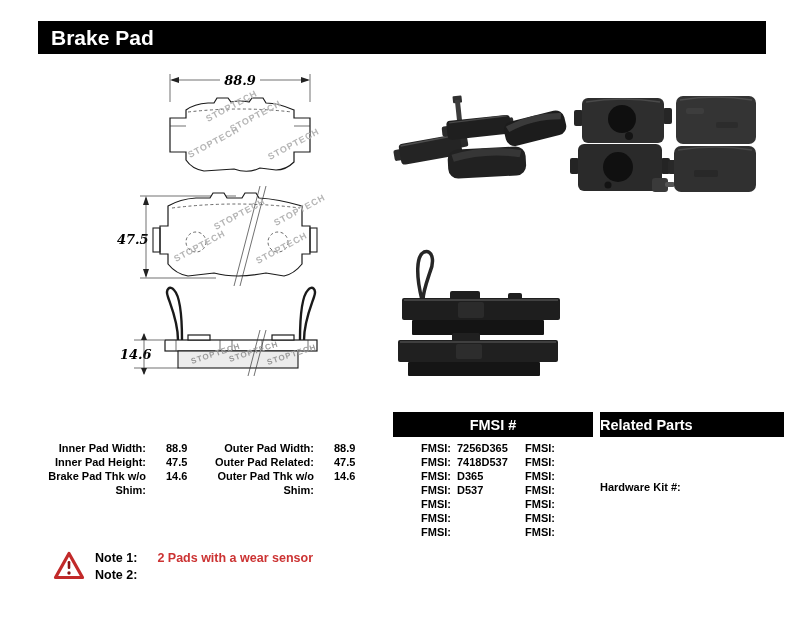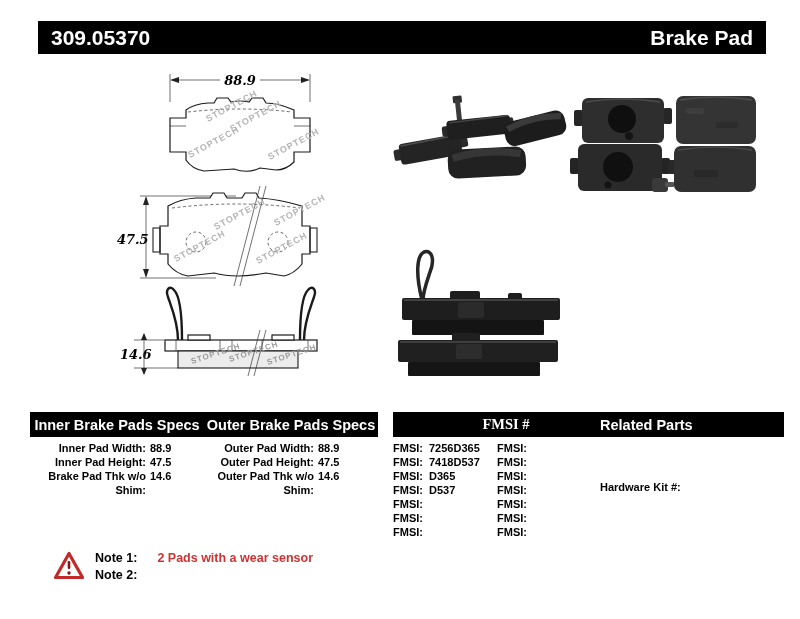--- a/index.html
+++ b/index.html
@@ -7,30 +7,30 @@
         font-family:"Liberation Sans",sans-serif;}
   
   .titlebar{position:absolute;left:38px;top:21px;width:728px;height:33px;background:#000;
             color:#fff;display:flex;align-items:center;justify-content:space-between;
             padding:0 13px;box-sizing:border-box;font-weight:bold;font-size:21px;}
   
   .bar{position:absolute;top:412px;height:25px;background:#000;color:#fff;font-weight:bold;
        font-size:14.5px;display:flex;align-items:center;}
   .bar-split{left:30px;width:348px;}
   .bar-split span{flex:1;text-align:center;}
-  .bar-fmsi{left:393px;width:226px;justify-content:center;font-family:Liberation Serif, serif;}
+  .bar-fmsi{left:393px;width:200px;justify-content:center;}
   .bar-related{left:600px;width:184px;}
   
   .speccol{position:absolute;top:441px;font-size:11px;font-weight:bold;color:#000;}
-  .specrow{display:flex;height:14px;line-height:14px;}
+  .specrow{display:flex;height:14px;line-height:14px;gap:16px;}
   .specrow .lbl{width:126px;text-align:right;}
   .specrow .val{margin-left:4px;white-space:nowrap;}
   .inner-col{left:20px;}
   .outer-col{left:188px;}
-  .fmsirow{display:flex;height:14px;line-height:14px;}
+  .fmsirow{display:flex;height:14px;line-height:14px;margin-left:28px;}
   .fmsirow .lbl{width:30px;text-align:left;}
   .fmsirow .val{margin-left:6px;white-space:nowrap;}
   .fmsi-col1{left:393px;}
   .fmsi-col2{left:497px;}
   .related-col{left:600px;}
   .relrow{display:flex;height:14px;line-height:14px;margin-top:39px;}
   
   .noteline{position:absolute;left:95px;font-size:12.5px;font-weight:bold;color:#000;
             height:17px;line-height:17px;white-space:nowrap;}
   .note1{top:550px;}
@@ -47,21 +47,20 @@
   .thin{stroke:#333;stroke-width:0.7;fill:none;}
   .dash{stroke:#444;stroke-width:0.8;fill:none;stroke-dasharray:3,2.5;}
   .outline{stroke:#1a1a1a;stroke-width:1.2;fill:#ffffff;}
 </style>
 </head>
 <body>
 
 <div id="page">
 
   <div class="titlebar">
-    <span>309.05370</span>
     <span>Brake Pad</span>
   </div>
 
   <svg style="left:138px;top:66px;" width="204" height="124" viewBox="0 0 204 124">
 
     <line class="thin" x1="32" y1="8" x2="32" y2="22"></line>
     <line class="thin" x1="172" y1="8" x2="172" y2="22"></line>
     <line class="thin" x1="34" y1="14" x2="82" y2="14"></line>
     <line class="thin" x1="122" y1="14" x2="170" y2="14"></line>
     <polygon points="32,14 41,11 41,17" fill="#222"></polygon>
@@ -204,24 +203,20 @@
     </g>
     <g>
       <rect x="60" y="91" width="28" height="9" rx="2" fill="#202020"></rect>
       <rect x="6" y="98" width="160" height="22" rx="2" fill="#202020"></rect>
       <rect x="64" y="102" width="26" height="15" rx="2" fill="#2d2d2d"></rect>
       <line x1="8" y1="100" x2="164" y2="100" stroke="#4a4a4a" stroke-width="1.4"></line>
       <rect x="16" y="120" width="132" height="14" rx="1" fill="#151515"></rect>
     </g>
   </svg>
 
-  <div class="bar bar-split">
-    <span>Inner Brake Pads Specs</span>
-    <span>Outer Brake Pads Specs</span>
-  </div>
   <div class="bar bar-fmsi">
     <span>FMSI #</span>
   </div>
   <div class="bar bar-related">
     <span>Related Parts</span>
   </div>
 
   <div class="speccol inner-col">
     <div class="specrow">
       <span class="lbl">Inner Pad Width:</span>
@@ -236,21 +231,21 @@
       <span class="val">14.6</span>
     </div>
   </div>
 
   <div class="speccol outer-col">
     <div class="specrow">
       <span class="lbl">Outer Pad Width:</span>
       <span class="val">88.9</span>
     </div>
     <div class="specrow">
-      <span class="lbl">Outer Pad Height:</span>
+      <span class="lbl">Outer Pad Related:</span>
       <span class="val">47.5</span>
     </div>
     <div class="specrow">
       <span class="lbl">Outer Pad Thk w/o Shim:</span>
       <span class="val">14.6</span>
     </div>
   </div>
 
   <div class="speccol fmsi-col1">
     <div class="fmsirow">

